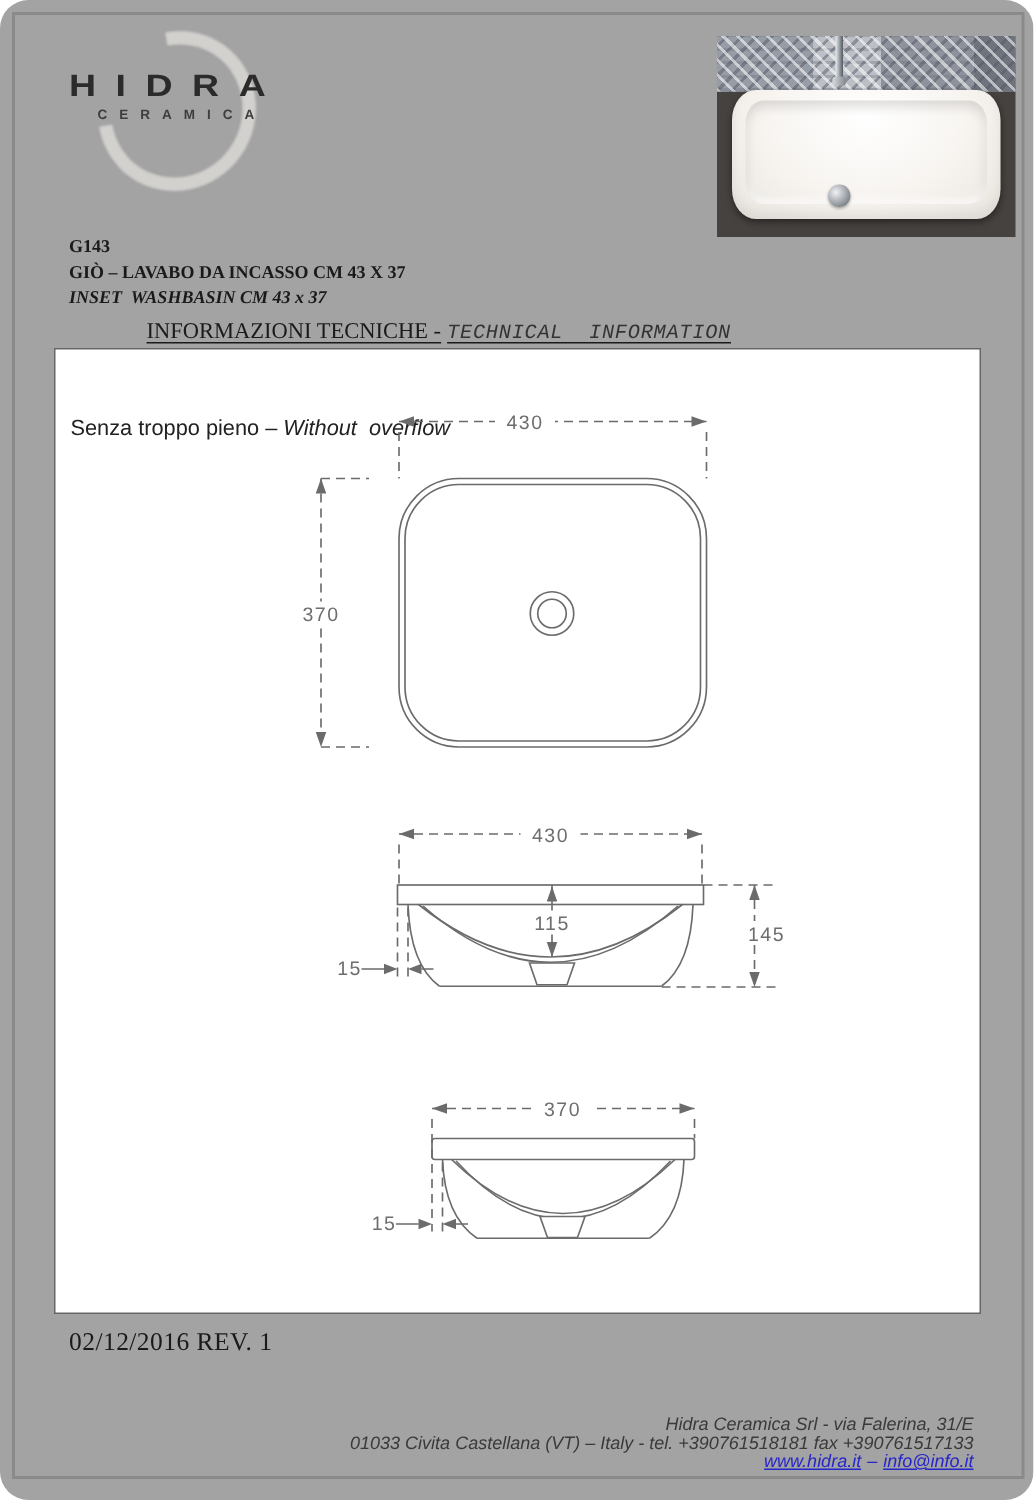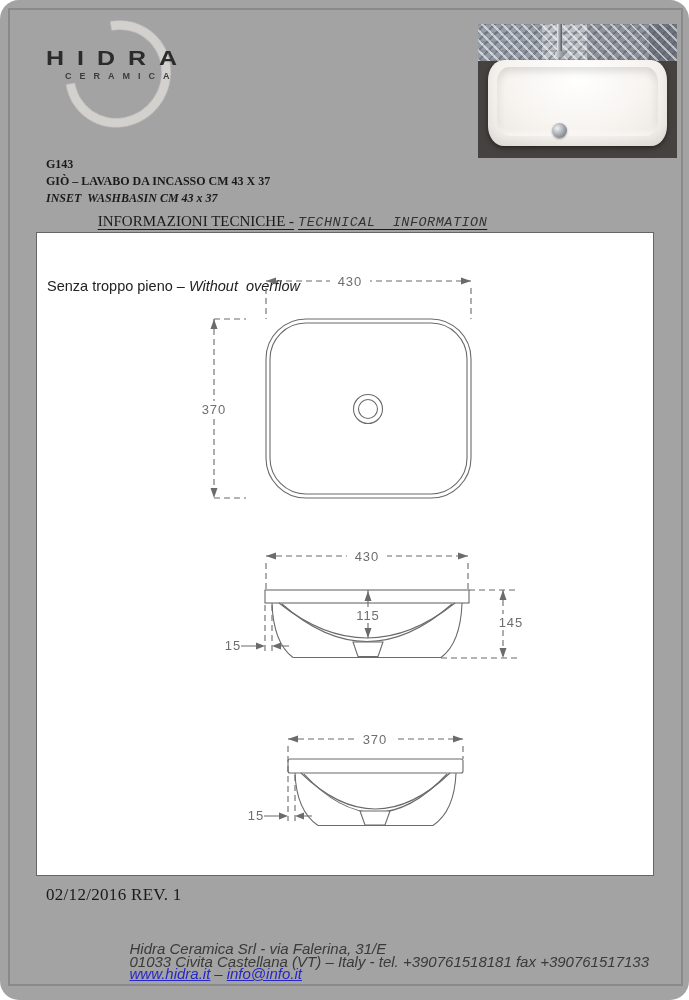--- a/index.html
+++ b/index.html
@@ -61,22 +61,22 @@
   .sln{fill:none;stroke:#6b6b6b;stroke-width:1.1;}
   .dsh{fill:none;stroke:#6b6b6b;stroke-width:1.1;stroke-dasharray:6 4;}
   .shape{fill:#fff;stroke:#6b6b6b;stroke-width:1.1;}
   .arr{fill:#6b6b6b;stroke:none;}
   .lblbg{fill:#fff;stroke:none;}
   text.dim{font-family:"Liberation Sans",sans-serif;font-size:13px;letter-spacing:1px;
         fill:#6e6e6e;text-anchor:middle;}
 
   
   .revision{position:absolute;left:46px;top:885px;font-size:17px;letter-spacing:.3px;}
-  .footer{position:absolute;right:40px;top:943px;
-        font-family:"Liberation Sans",sans-serif;font-style:italic;font-size:15px;
+  .footer{position:absolute;right:40px;top:943px;text-align:right;
+        font-family:"Liberation Sans",sans-serif;font-style:italic;font-size:12px;
         line-height:12.5px;color:#3a3a3a;}
   .footer a{color:#2626c9;text-decoration:underline;cursor:pointer;}
   .footer .lsep{color:#2626c9;margin:0 4px;}
 </style>
 </head>
 <body>
 
 <div class="page">
   <div class="page-frame"></div>
 

